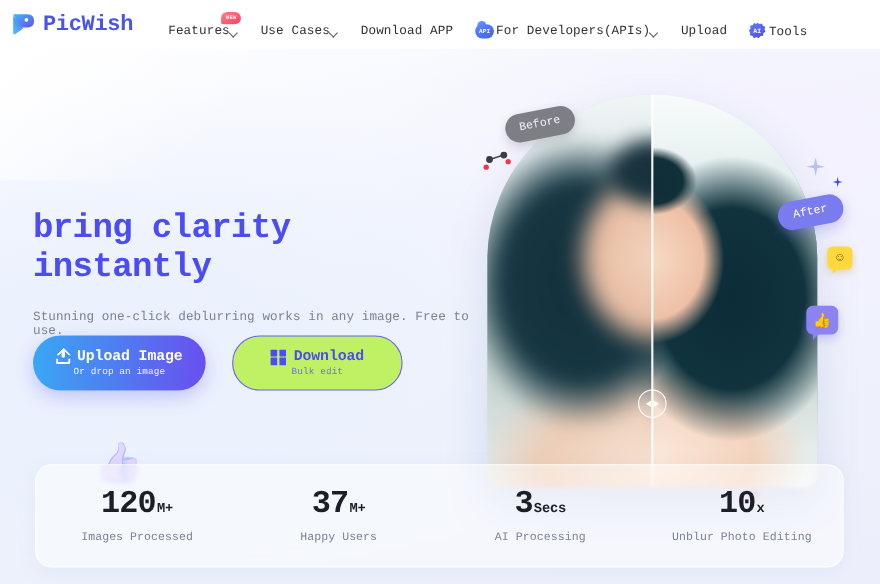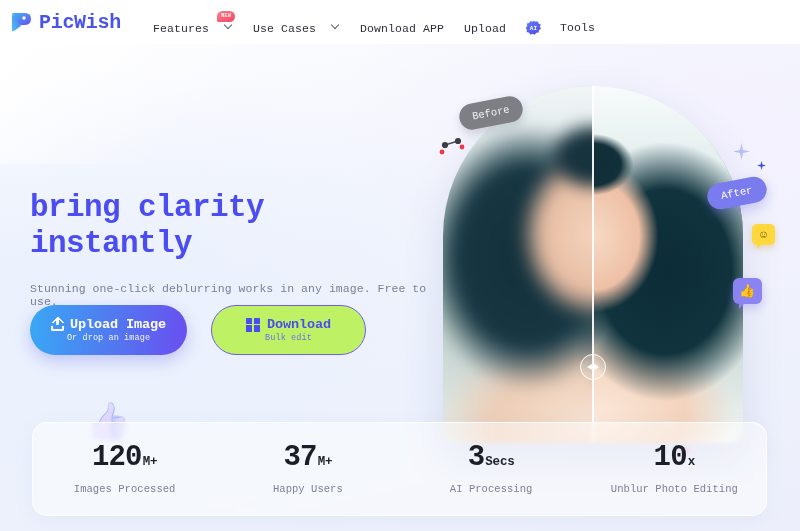--- a/index.html
+++ b/index.html
@@ -34,21 +34,21 @@
     display:flex; align-items:center; background:#fff; z-index:40;
   }
   .logo-wrap { display:flex; align-items:center; margin-left:8px; }
   .logo-mark { width:26px; height:26px; position:relative; flex:0 0 auto; }
   .logo-text {
     font-size:20px; font-weight:700; letter-spacing:-0.3px;
     margin-left:5px; color:#4a55e8;
   }
   .nav-items { display:flex; align-items:center; margin-left:22px; }
   .nav-item {
-    position:relative; display:flex; align-items:flex-start; gap:16px;
+    position:relative; display:flex; align-items:flex-end; gap:0;
     font-size:11.5px; color:#2e3038; padding:0 10px; cursor:pointer;
     white-space:nowrap; letter-spacing:0.1px;margin-top:12px;
   }
   .chev { width:8px; height:8px; display:inline-block; position:relative; top:-1px; }
   .chev:before{
     content:""; position:absolute; left:0; top:1px; width:5px; height:5px;
     border-right:1.4px solid #5b5f6b; border-bottom:1.4px solid #5b5f6b;
     transform:rotate(45deg);
   }
   .new-badge {
@@ -290,20 +290,27 @@
 
       <div class="nav-item">
         <span>Use Cases</span>
         <span class="chev"></span>
       </div>
 
       <div class="nav-item">
         <span>Download APP</span>
       </div>
 
+      <div class="nav-item">
+        <span class="api-chip">
+          <span>API</span>
+        </span>
+        <span>For Developers(APIs)</span>
+        <span class="chev"></span>
+      </div>
 
       <div class="nav-item">
         <span>Upload</span>
       </div>
 
       <div class="nav-item">
         <span class="tools-chip">
           <span>AI</span>
         </span>
         <span>Tools</span>

